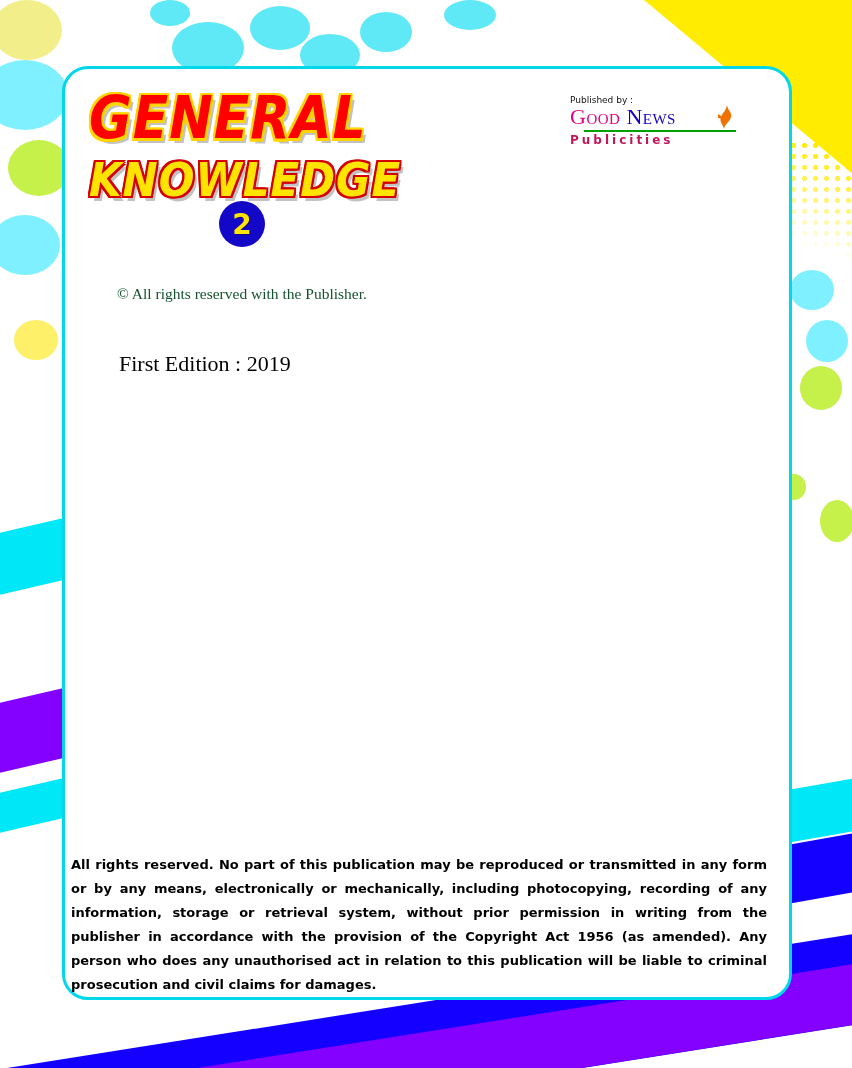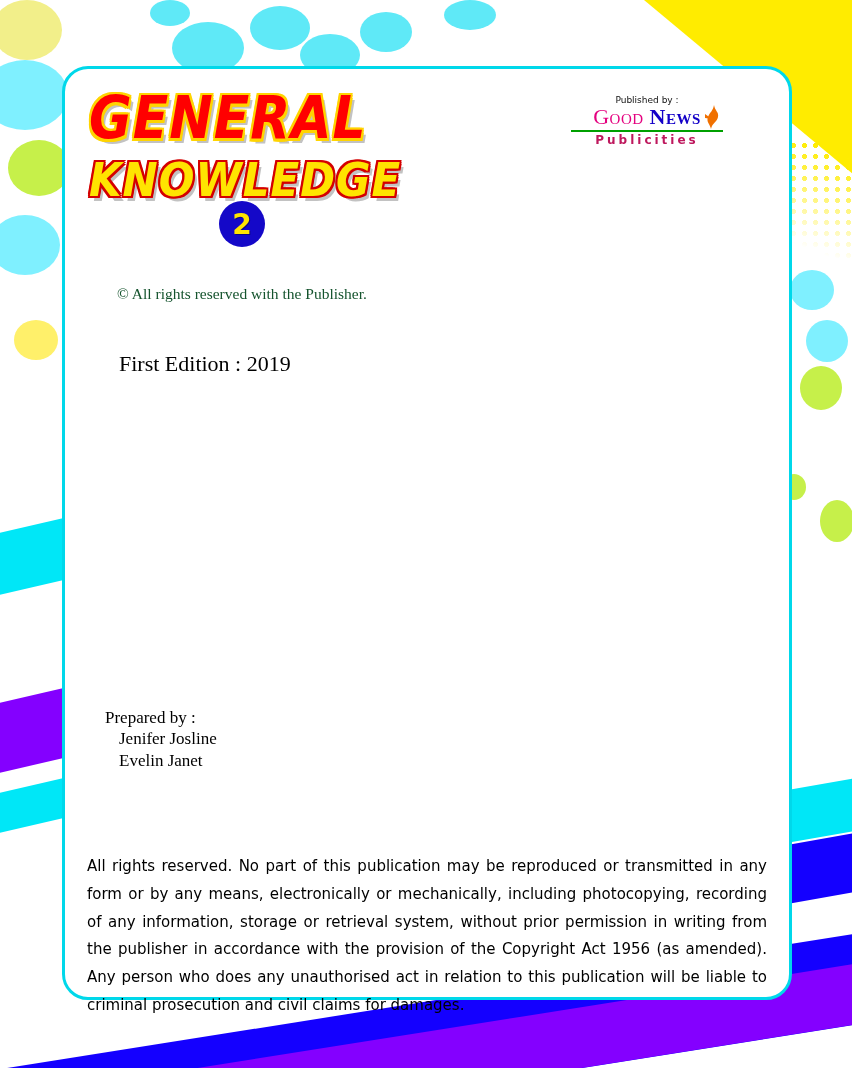--- a/index.html
+++ b/index.html
@@ -136,40 +136,39 @@
     font-size: 28px;
     display: flex;
     align-items: center;
     justify-content: center;
     text-shadow: 1px 1px 0 rgba(0,0,0,0.35);
   }
 
   
   .publisher {
     position: absolute;
-    right: 52px;
+    right: 39px;
     top: 26px;
-    text-align: center;
     width: 180px;
   }
   .published-by {
     font-family: "DejaVu Sans", sans-serif;
     font-size: 9px;
     color: #111;
     margin-bottom: 1px;
   }
   .brand {
     font-family: "Liberation Serif", serif;
     font-size: 22px;
     letter-spacing: 0.5px;
     line-height: 1;
     white-space: nowrap;
   }
   .brand .good { color: #e4007f; font-variant: small-caps; font-weight: normal; }
-  .brand .news { color: #1400c8; font-variant: small-caps; font-weight: bold; }
+  .brand .news { color: #1400c8; font-variant: small-caps; font-weight: normal; }
   .brand-underline {
     width: 152px;
     height: 2px;
     background: #00a000;
     margin: 2px auto 1px auto;
   }
   .publicities {
     font-family: "DejaVu Sans", sans-serif;
     font-size: 12px;
     letter-spacing: 3px;
@@ -205,26 +204,26 @@
     top: 638px;
     font-size: 17px;
     color: #000;
     line-height: 1.25;
   }
   .prepared-names {
     margin-left: 14px;
   }
   .legal {
     position: absolute;
-    left: 22px;
+    left: 6px;
     right: 22px;
     top: 784px;
     font-family: "DejaVu Sans", sans-serif;
-    font-size: 15px;
-    font-weight: normal;
+    font-size: 13px;
+    font-weight: bold;
     color: #000;
     text-align: justify;
     line-height: 1.85;
   }
 </style>
 </head>
 <body>
 
 <div class="bg">
   <div class="wedge-yellow"></div>
@@ -279,20 +278,15 @@
 
     <svg class="logo-swoosh" viewBox="0 0 18 28">
       <path d="M11 0 C12 6 16 7 15 12 C14 17 9 18 8 24 C7 19 3 17 5 12 C7 7 10 6 11 0 Z" fill="#f07000"></path>
       <path d="M2 9 L9 14 L2 13 Z" fill="#f07000"></path>
     </svg>
   </div>
 
   <div class="copyright-line">©  All rights reserved with the Publisher.</div>
   <div class="edition-line">First Edition : 2019</div>
 
-  <div class="prepared-block">
-    <div>Prepared by :</div>
-    <div class="prepared-names">Jenifer Josline</div>
-    <div class="prepared-names">Evelin Janet</div>
-  </div>
 
   <div class="legal">All rights reserved. No part of this publication may be reproduced or transmitted in any form or by any means, electronically or mechanically, including photocopying, recording of any information, storage or retrieval system, without prior permission in writing from the publisher in accordance with the provision of the Copyright Act 1956 (as amended). Any person who does any unauthorised act in relation to this publication will be liable to criminal prosecution and civil claims for damages.</div>
 </div>
 
 </body></html>

